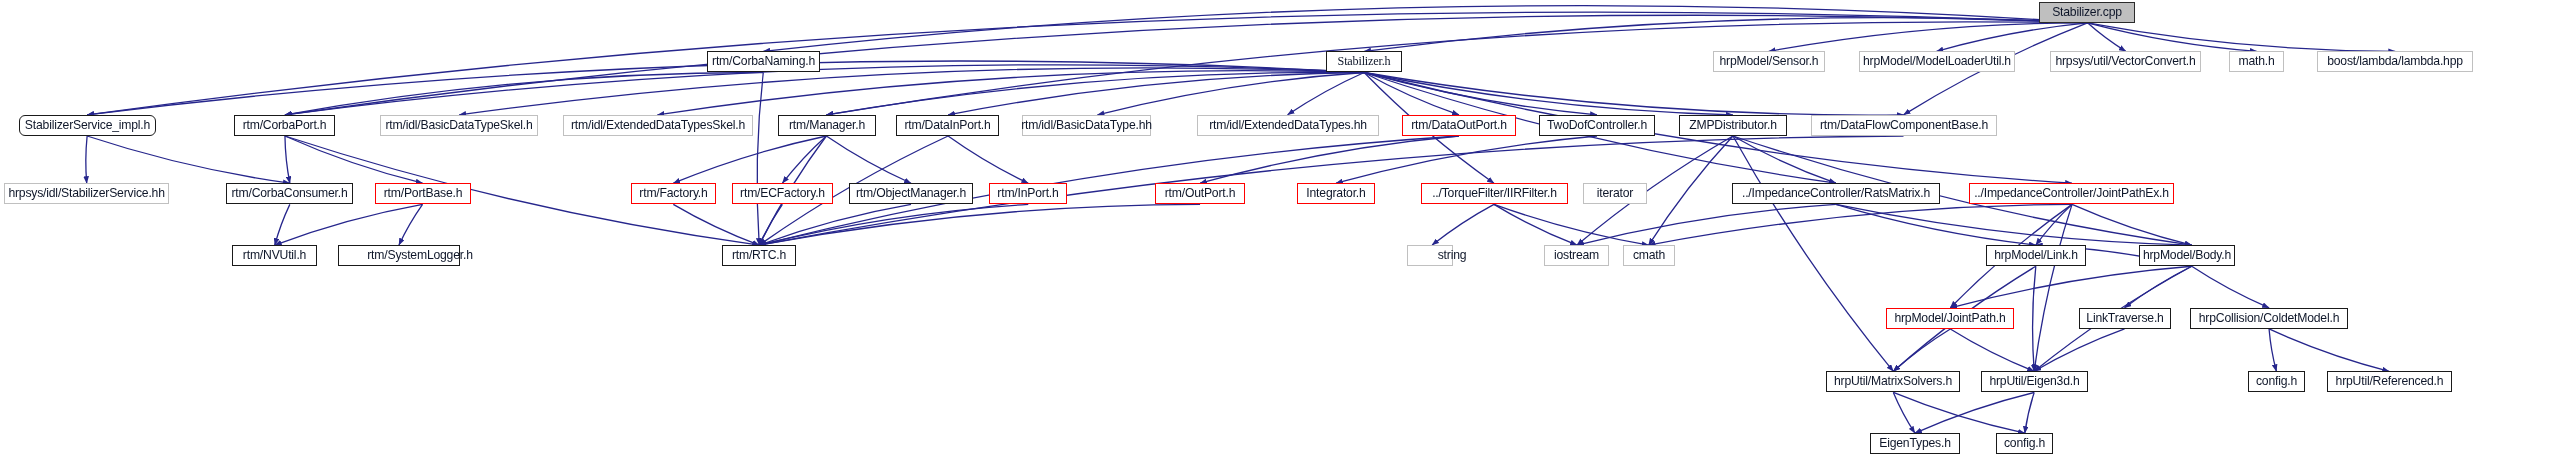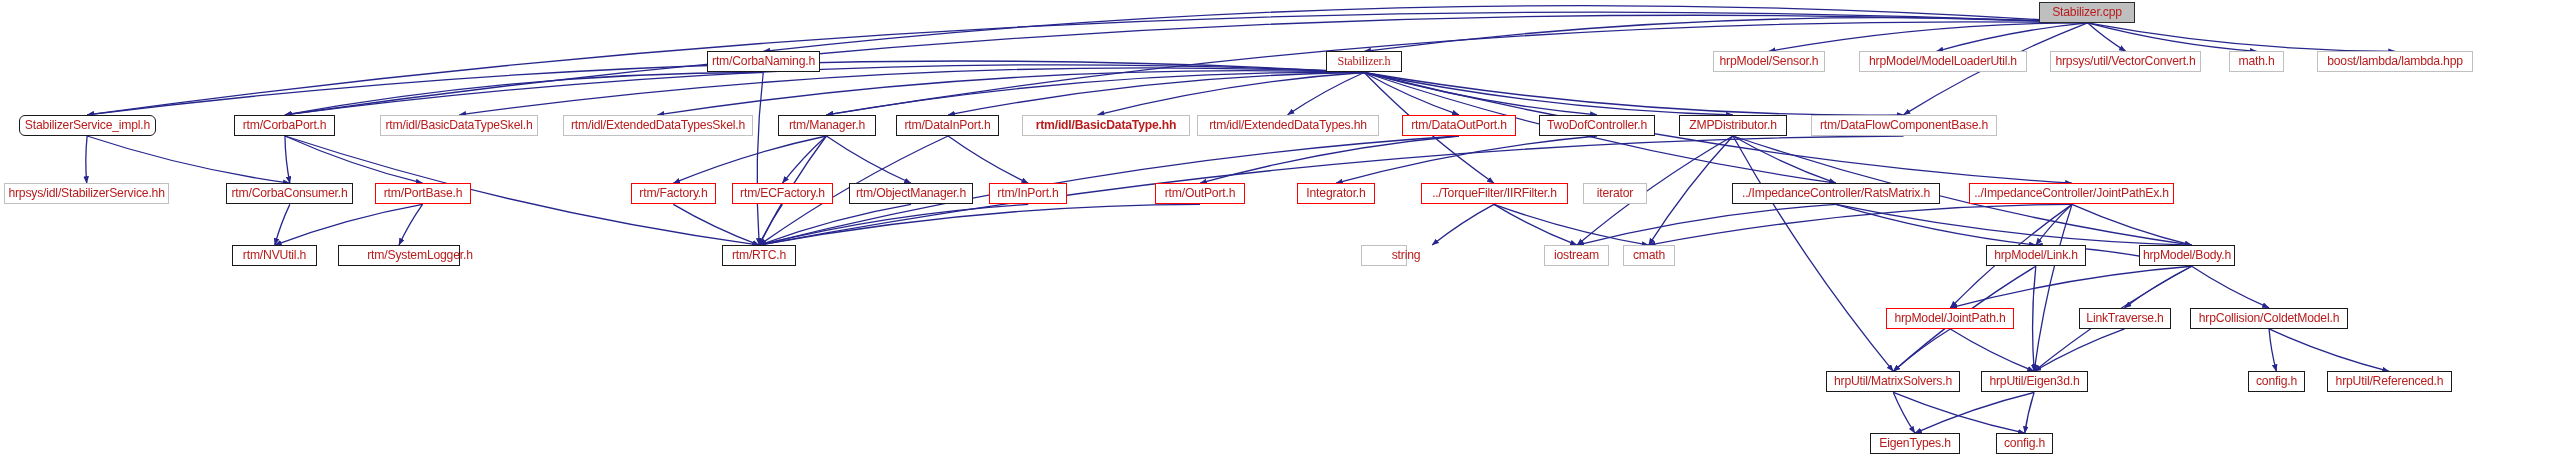--- a/index.html
+++ b/index.html
@@ -7,21 +7,21 @@
   #graph{position:relative;width:2576px;height:456px;overflow:hidden;background:#ffffff;}
   #edges{position:absolute;left:0;top:0;width:2576px;height:456px;}
   .node{
     position:absolute;
     box-sizing:border-box;
     display:flex;align-items:center;justify-content:center;
     white-space:nowrap;
     height:21px;
     font-size:12.2px;
     line-height:1;
-    color:#b91c1c;
+    color:#0f172a;
     background:#ffffff;
     border:0.8px solid #c0c0c0;
     letter-spacing:-0.2px;
     z-index:5;
   }
   .node.b{border:1.6px solid #1a1a1a;}
   .node.r{border:1.6px solid #ff0000;}
   .node.root{background:#bfbfbf;border:0.8px solid #2b2b2b;}
 </style>
 </head>
@@ -118,31 +118,31 @@
         <path d="M2325.5,482 Q2404.0,514.3 2487,532" marker-end="url(#ah)"></path>
         <path d="M2498.5,482 Q2423.0,500.4 2352,532" marker-end="url(#ah)"></path>
         <path d="M2498.5,482 Q2490.5,506.5 2487,532" marker-end="url(#ah)"></path>
       </g>
   </svg>
   <div id="node-layer">
       <div class="node root" style="left: 2039px; top: 1.6px; width: 96px;">Stabilizer.cpp</div>
       <div class="node b" style="left: 707px; top: 51px; width: 113px;">rtm/CorbaNaming.h</div>
       <div class="node b" style="left: 1326px; top: 51px; width: 76px; font-family: Liberation Serif, serif;">Stabilizer.h</div>
       <div class="node" style="left: 1713px; top: 51px; width: 112px;">hrpModel/Sensor.h</div>
-      <div class="node" style="left: 1859px; top: 51px; width: 168px;">hrpModel/ModelLoaderUtil.h</div>
+      <div class="node" style="left: 1859px; top: 51px; width: 156px;">hrpModel/ModelLoaderUtil.h</div>
       <div class="node" style="left: 2050px; top: 51px; width: 151px;">hrpsys/util/VectorConvert.h</div>
       <div class="node" style="left: 2229px; top: 51px; width: 55px;">math.h</div>
       <div class="node" style="left: 2317px; top: 51px; width: 156px;">boost/lambda/lambda.hpp</div>
       <div class="node b" style="left: 19px; top: 115px; width: 137px; border-radius: 6px;">StabilizerService_impl.h</div>
       <div class="node b" style="left: 234px; top: 115px; width: 101px;">rtm/CorbaPort.h</div>
       <div class="node" style="left: 380px; top: 115px; width: 158px;">rtm/idl/BasicDataTypeSkel.h</div>
       <div class="node" style="left: 563px; top: 115px; width: 190px;">rtm/idl/ExtendedDataTypesSkel.h</div>
       <div class="node b" style="left: 778px; top: 115px; width: 98px;">rtm/Manager.h</div>
       <div class="node b" style="left: 896px; top: 115px; width: 103px;">rtm/DataInPort.h</div>
-      <div class="node" style="left: 1022px; top: 115px; width: 168px; font-weight: bold;">rtm/idl/BasicDataType.hh</div>
+      <div class="node" style="left: 1022px; top: 115px; width: 129px;">rtm/idl/BasicDataType.hh</div>
       <div class="node" style="left: 1197px; top: 115px; width: 182px;">rtm/idl/ExtendedDataTypes.hh</div>
       <div class="node r" style="left: 1402px; top: 115px; width: 114px;">rtm/DataOutPort.h</div>
       <div class="node b" style="left: 1539px; top: 115px; width: 116px;">TwoDofController.h</div>
       <div class="node b" style="left: 1679px; top: 115px; width: 108px;">ZMPDistributor.h</div>
       <div class="node" style="left: 1811px; top: 115px; width: 186px;">rtm/DataFlowComponentBase.h</div>
       <div class="node" style="left: 4.1px; top: 183px; width: 165px;">hrpsys/idl/StabilizerService.hh</div>
       <div class="node b" style="left: 226px; top: 183px; width: 127px;">rtm/CorbaConsumer.h</div>
       <div class="node r" style="left: 375px; top: 183px; width: 96px;">rtm/PortBase.h</div>
       <div class="node r" style="left: 631px; top: 183px; width: 85px;">rtm/Factory.h</div>
       <div class="node r" style="left: 732px; top: 183px; width: 101px;">rtm/ECFactory.h</div>
@@ -150,21 +150,21 @@
       <div class="node r" style="left: 989px; top: 183px; width: 78px;">rtm/InPort.h</div>
       <div class="node r" style="left: 1155px; top: 183px; width: 90px;">rtm/OutPort.h</div>
       <div class="node r" style="left: 1297px; top: 183px; width: 78px;">Integrator.h</div>
       <div class="node r" style="left: 1421px; top: 183px; width: 147px;">../TorqueFilter/IIRFilter.h</div>
       <div class="node" style="left: 1583px; top: 183px; width: 64px;">iterator</div>
       <div class="node b" style="left: 1732px; top: 183px; width: 208px;">../ImpedanceController/RatsMatrix.h</div>
       <div class="node r" style="left: 1969px; top: 183px; width: 205px;">../ImpedanceController/JointPathEx.h</div>
       <div class="node b" style="left: 232px; top: 245px; width: 85px;">rtm/NVUtil.h</div>
       <div class="node b" style="left: 338px; top: 245px; width: 122px; padding-left: 42px;">rtm/SystemLogger.h</div>
       <div class="node b" style="left: 722px; top: 245px; width: 74px;">rtm/RTC.h</div>
-      <div class="node" style="left: 1361px; top: 245px; width: 28px; padding-left: 44px;">string</div>
+      <div class="node" style="left: 1407px; top: 245px; width: 28px; padding-left: 44px;">string</div>
       <div class="node" style="left: 1544px; top: 245px; width: 65px;">iostream</div>
       <div class="node" style="left: 1623px; top: 245px; width: 52px;">cmath</div>
       <div class="node b" style="left: 1986px; top: 245px; width: 100px;">hrpModel/Link.h</div>
       <div class="node b" style="left: 2139px; top: 245px; width: 96px;">hrpModel/Body.h</div>
       <div class="node r" style="left: 1886px; top: 308px; width: 128px;">hrpModel/JointPath.h</div>
       <div class="node b" style="left: 2079px; top: 308px; width: 92px;">LinkTraverse.h</div>
       <div class="node b" style="left: 2190px; top: 308px; width: 158px;">hrpCollision/ColdetModel.h</div>
       <div class="node b" style="left: 1826px; top: 371px; width: 134px;">hrpUtil/MatrixSolvers.h</div>
       <div class="node b" style="left: 1981px; top: 371px; width: 107px;">hrpUtil/Eigen3d.h</div>
       <div class="node b" style="left: 2248px; top: 371px; width: 57px;">config.h</div>

